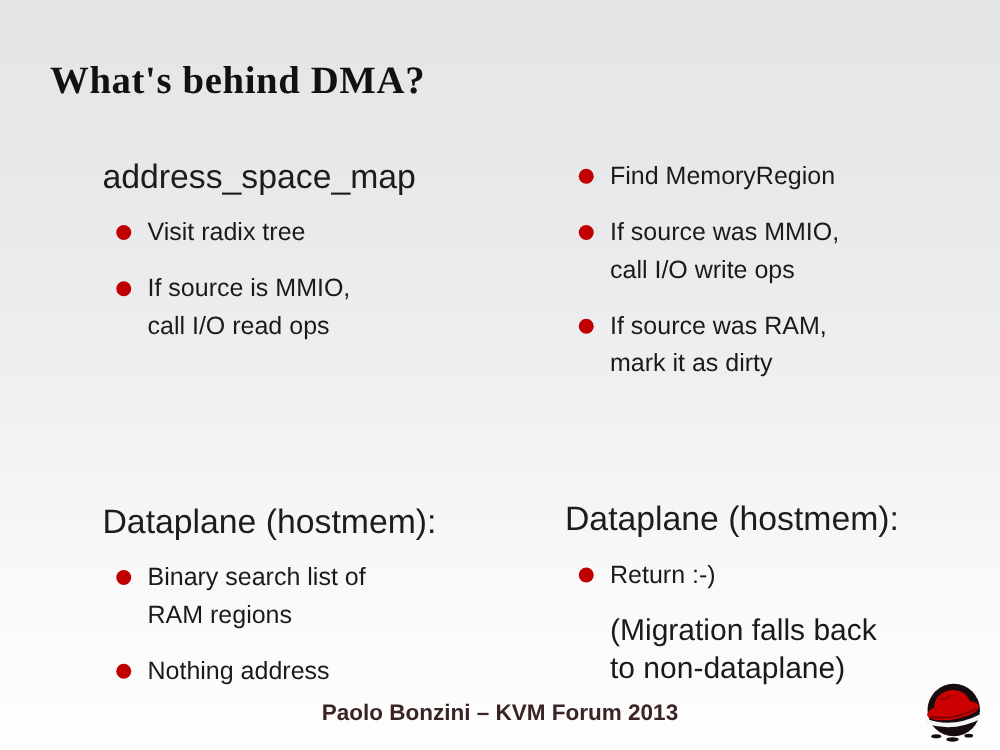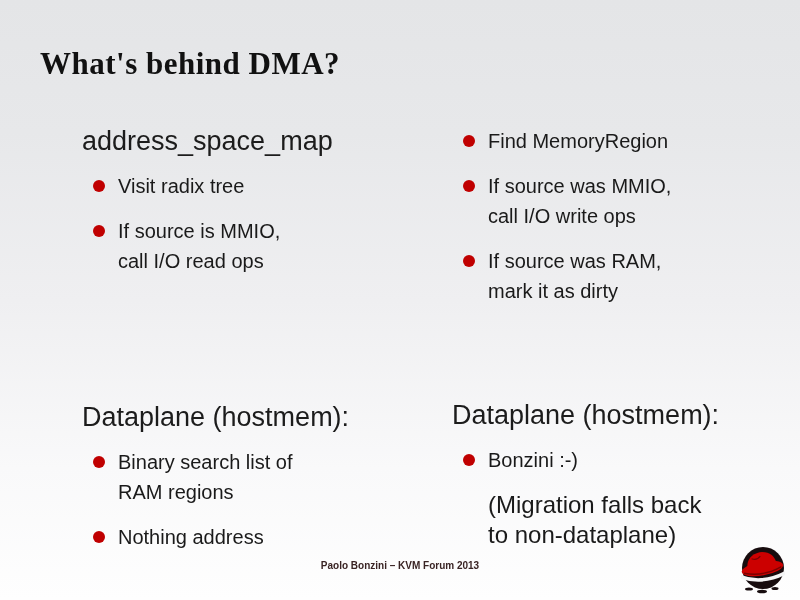--- a/index.html
+++ b/index.html
@@ -75,21 +75,21 @@
     padding-left: 36px;
     margin-top: 3px;
     color: #1a1a1a;
   }
   .footer-credit {
     position: absolute;
     left: 0;
     right: 0;
     top: 560px;
     text-align: center;
-    font-size: 10px;
+    font-size: 18px;
     font-weight: bold;
     color: #3a2424;
   }
   .logo {
     position: absolute;
     left: 731px;
     top: 544px;
     width: 62px;
     height: 52px;
   }
@@ -148,21 +148,21 @@
         <span class="bullet-text">Nothing address</span>
       </li>
     </ul>
   </div>
 
   <div class="col col-right-bottom">
     <div class="col-header">Dataplane (hostmem):</div>
     <ul class="bullets">
       <li>
         <span class="dot"></span>
-        <span class="bullet-text">Bonzini :-)</span>
+        <span class="bullet-text">Return :-)</span>
       </li>
     </ul>
     <div class="note">(Migration falls back
 to non-dataplane)</div>
   </div>
 
   <div class="footer-credit">Paolo Bonzini – KVM Forum 2013</div>
 
   <svg class="logo" viewBox="0 0 62 52" aria-hidden="true">
 

